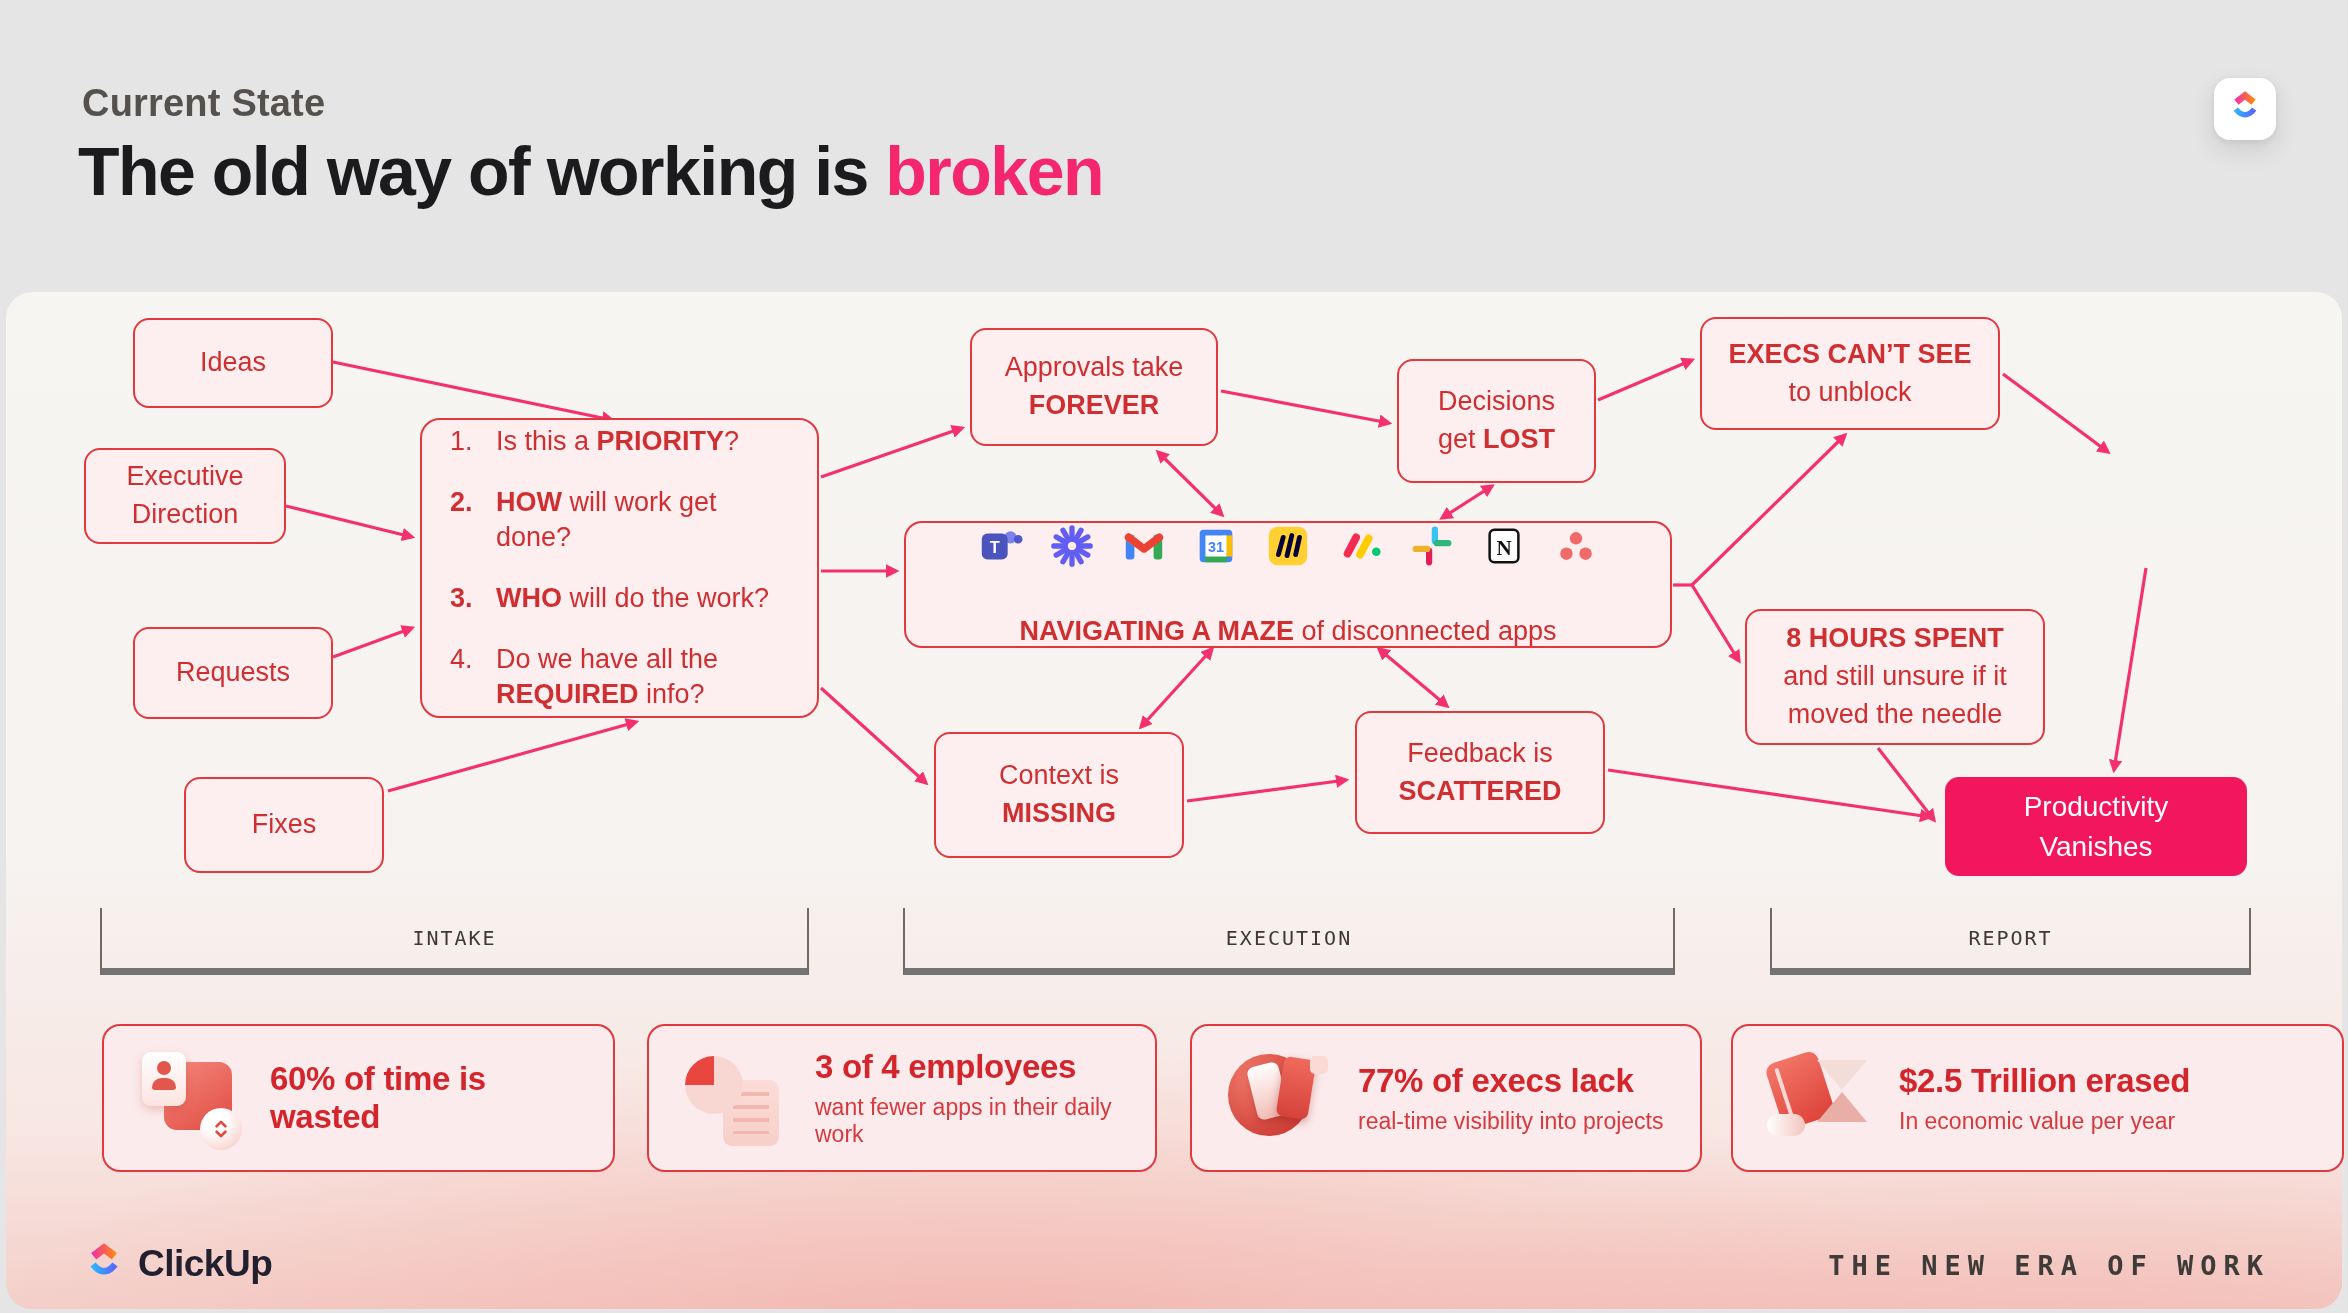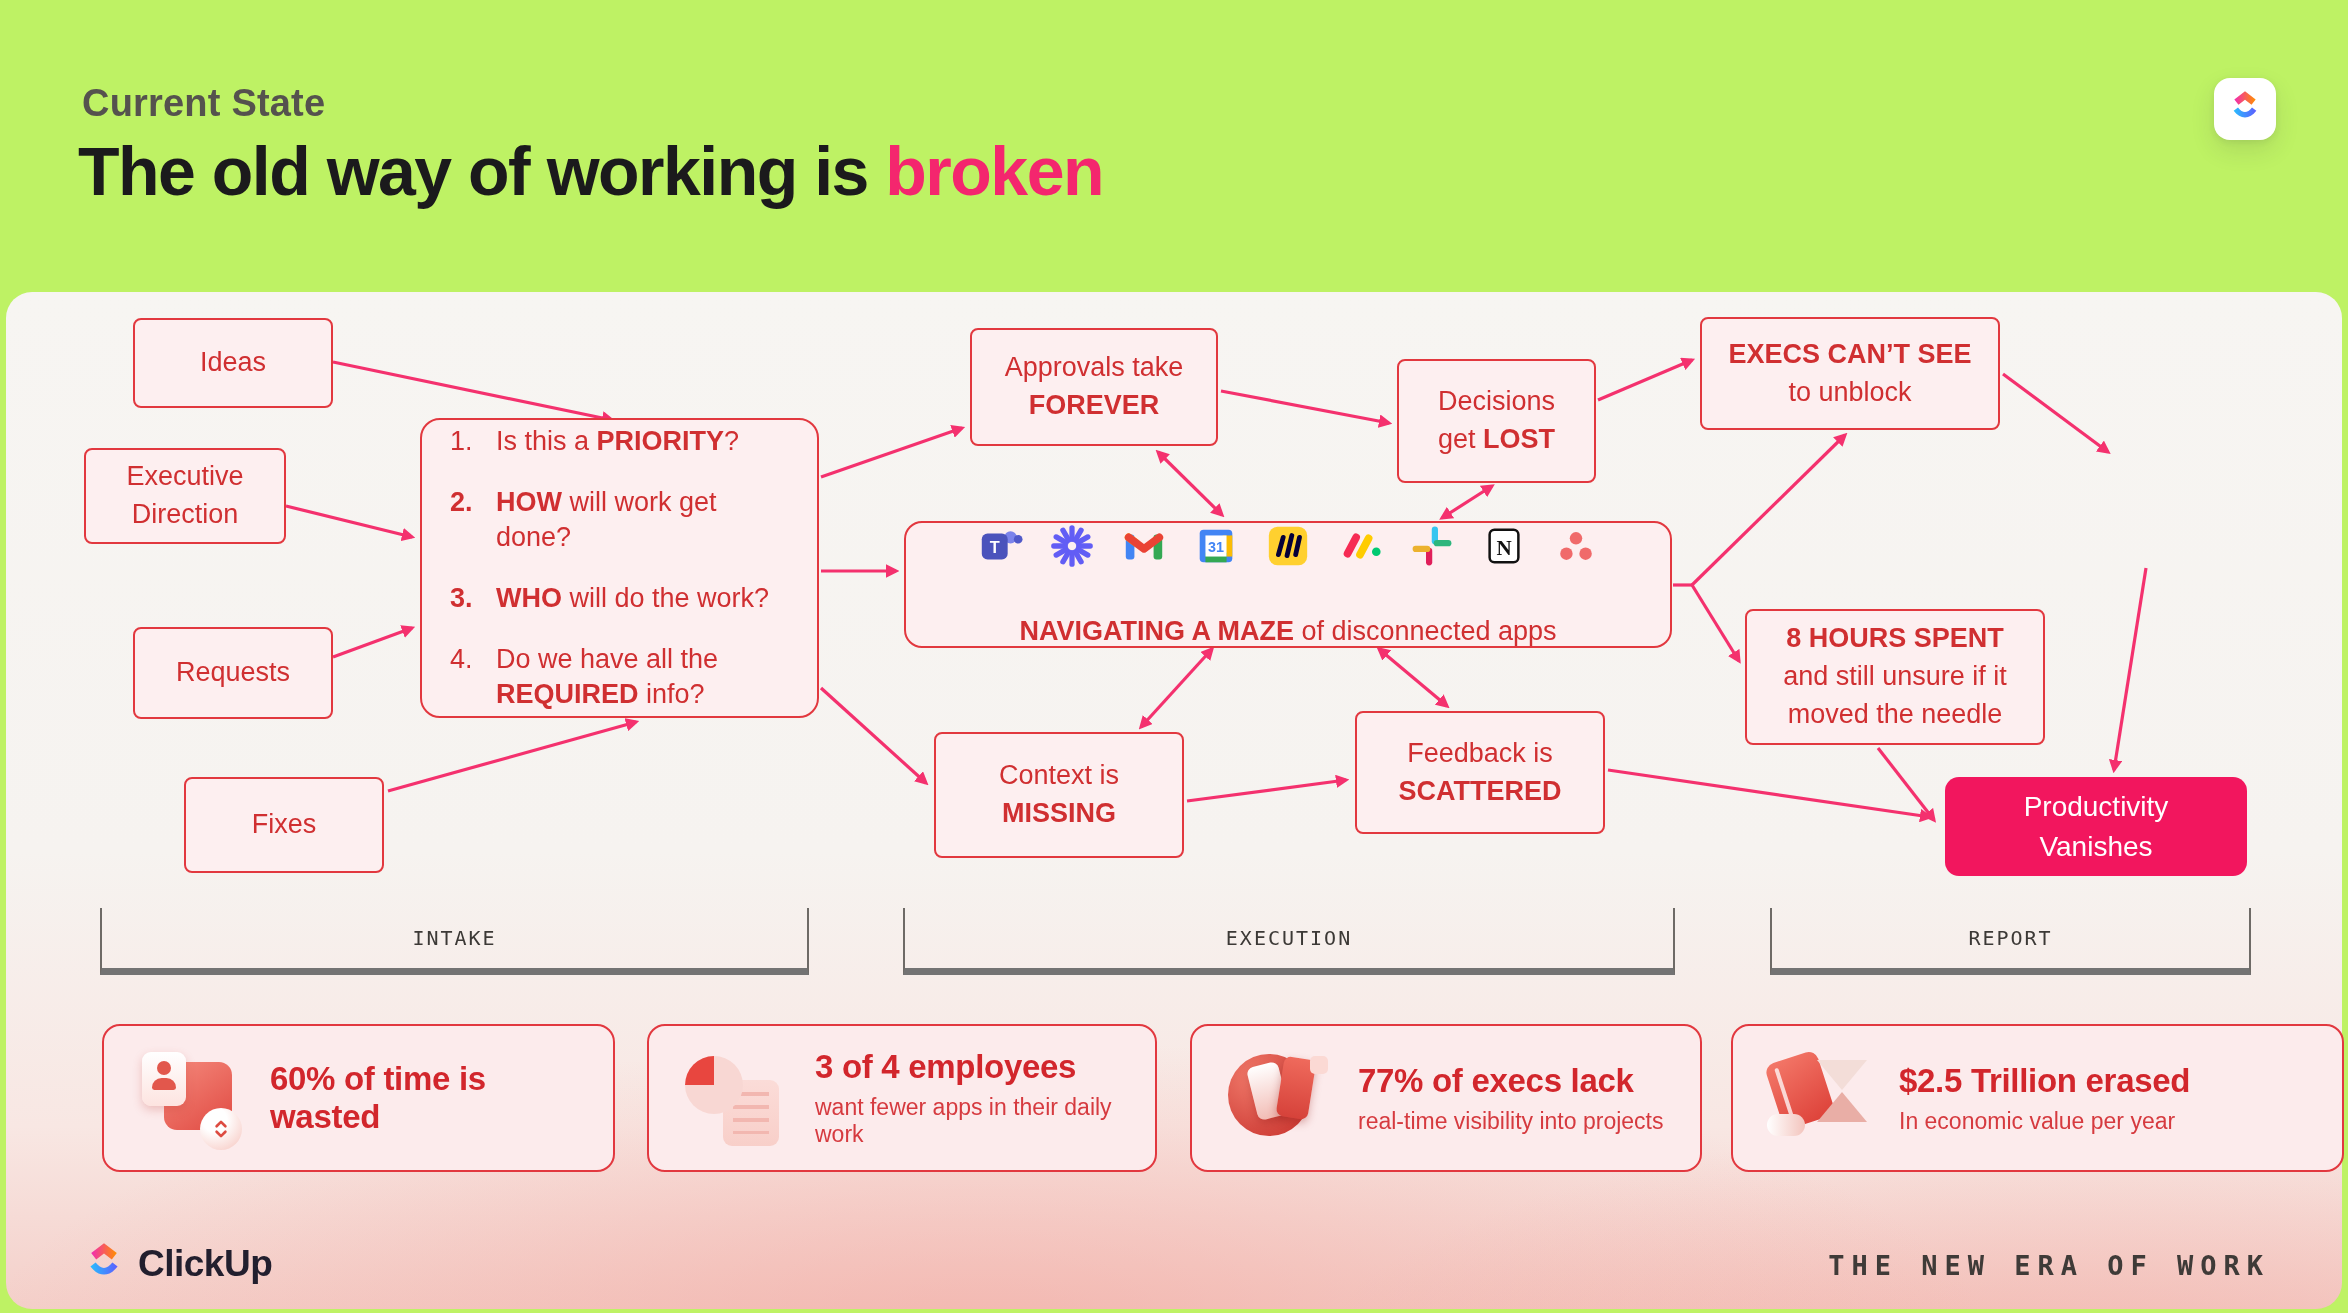--- a/index.html
+++ b/index.html
@@ -1,16 +1,16 @@
 <!DOCTYPE html>
 <html><head>
 <meta charset="utf-8">
 <style>
   html,body{margin:0;padding:0;background:#ffffff;}
-  .page{position:relative;width:2348px;height:1313px;overflow:hidden;background:#bef264;
+  .page{position:relative;width:2348px;height:1313px;overflow:hidden;background:#e5e5e5;
         font-family:"Liberation Sans", sans-serif;}
   .abs{position:absolute;}
 
   
   .eyebrow{left:82px;top:82px;font-size:38px;font-weight:600;color:#55524e;letter-spacing:.2px;}
   .title{left:78px;top:132px;font-size:68px;font-weight:800;color:#1b1a1c;letter-spacing:-1.5px;}
   .title .hl{color:#f4266e;}
   .badge{left:2214px;top:78px;width:62px;height:62px;background:#fff;border-radius:16px;
          box-shadow:0 10px 24px rgba(40,40,60,.12), 0 2px 6px rgba(40,40,60,.08);
          display:flex;align-items:center;justify-content:center;}
@@ -19,21 +19,21 @@
   .panel{inset:292px 6px 4px 6px;border-radius:26px;
     background:
       radial-gradient(1400px 430px at 42% 104%, rgba(242,160,152,.52), rgba(242,160,152,0) 72%),
       radial-gradient(1100px 380px at 88% 108%, rgba(242,160,152,.46), rgba(242,160,152,0) 70%),
       linear-gradient(180deg,#f7f5f2 0%,#f6f3f0 55%,#f8e7e3 82%,#f4cfc9 100%);
   }
 
   svg.arrows{left:0;top:0;width:2348px;height:1313px;z-index:2;pointer-events:none;}
 
   
-  .node{z-index:3;background:#fdeff0;border:2.5px solid #e2383f;border-radius:8px;
+  .node{z-index:3;background:#fdeff0;border:2.5px solid #e2383f;border-radius:16px;
         color:#d02f31;font-size:27px;font-weight:500;line-height:1.4;
         display:flex;align-items:center;justify-content:center;text-align:center;padding:6px 10px;box-sizing:border-box;}
   .node .b,.q-text .b,.q-num .b,.maze-label .b,.stat-title{font-weight:800;}
   .node.filled{background:#f2165e;border:none;color:#ffffff;font-size:28px;border-radius:14px;}
 
   .questions{z-index:3;background:#fdeff0;border:2.5px solid #e2383f;border-radius:20px;
              display:flex;flex-direction:column;justify-content:center;gap:26px;
              padding:24px 28px;box-sizing:border-box;}
   .q-row{display:flex;align-items:flex-start;color:#d02f31;font-size:27px;line-height:1.3;text-align:left;}
   .q-num{width:46px;flex:0 0 46px;}

